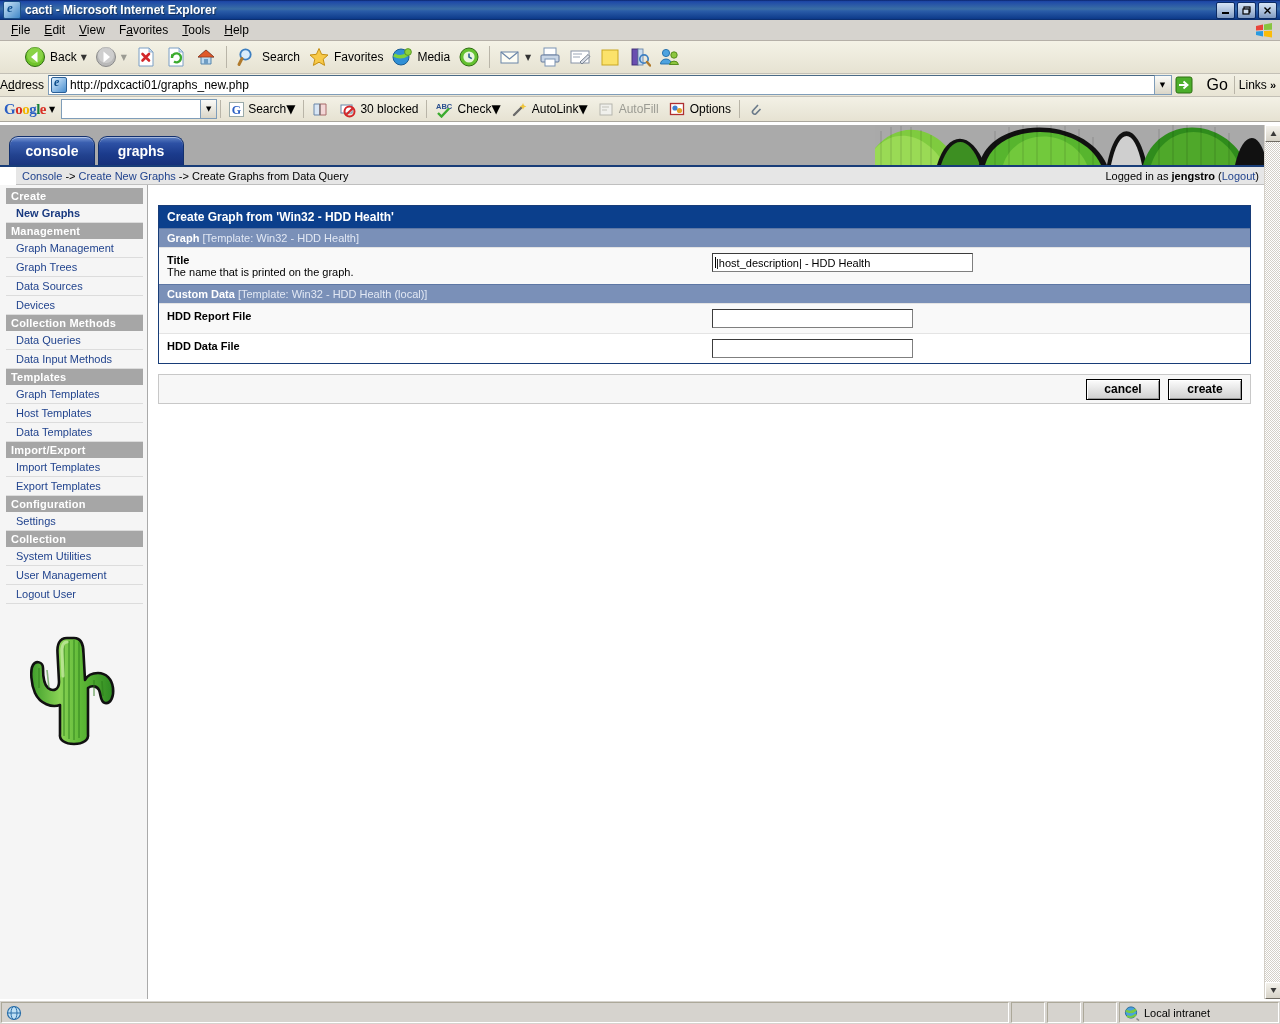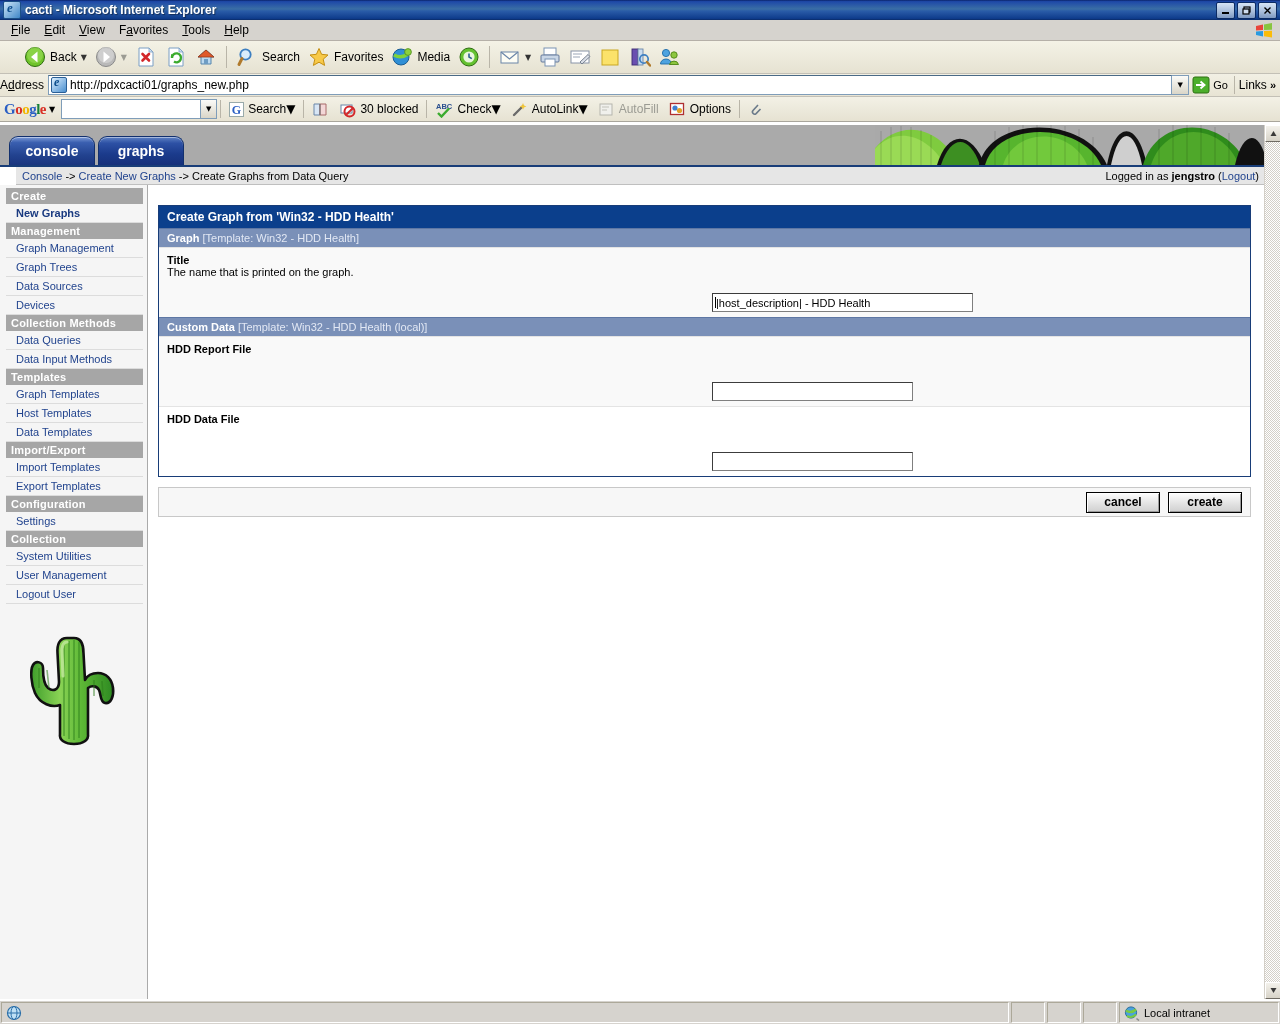--- a/index.html
+++ b/index.html
@@ -103,21 +103,21 @@
     font-family:"Liberation Serif",serif; font-size:12px; font-style:italic;
     font-weight:bold; color:#0d4e8c;
   }
   #addr-field .url { font-size: 12px; color: #000; white-space: nowrap; }
   #addr-drop {
     width: 16px; height: 18px; border: 1px solid #7f9db9; border-left: none;
     background: linear-gradient(to bottom,#fbfbf8,#dad6c8);
     display: flex; align-items: center; justify-content: center; font-size: 7px;
   }
   #go-btn { display:flex; align-items:center; padding: 0 6px 0 3px; }
-  #go-btn .lbl { font-size: 11px; margin-left: 3px; }
+  #go-btn .lbl { font-size: 16px; margin-left: 14px; }
   #links-btn { display:flex; align-items:center; padding: 0 4px; border-left:1px solid #b9b5a8; height:18px;}
   #links-btn .lbl { font-size: 12px; }
   #links-btn .chev { font-size: 11px; font-weight: bold; margin-left:3px; }
 
   
   #gbar {
     height: 24px; background: #ece9d8;
     display: flex; align-items: center;
     border-bottom: 1px solid #a9a69c;
     padding-left: 4px;
@@ -216,21 +216,21 @@
   }
   .section-head {
     background: #7a90b8; color: #ffffff; font-weight: bold;
     font-size: 11px; padding: 3px 0 3px 8px;
     border-top: 1px solid #5e77a4;
   }
   .section-head .tmpl { font-weight: normal; color: #e2e8f4; }
   .frow { display: flex; background: #f9f9f9; border-top:1px solid #e4e4e4; }
   .frow.alt { background: #ffffff; }
   .fcell-l { width: 545px; padding: 6px 0 6px 8px; }
-  .fcell-r { flex: 1; padding: 5px 0 5px 0; margin-top: 40px; }
+  .fcell-r { flex: 1; padding: 5px 0 5px 0; }
   .flabel { font-weight: bold; font-size: 11px; color:#000; }
   .fdesc { font-size: 11px; color:#000; }
   .ti {
     height: 17px; background: #fff;
     border: 1px solid #7f7f7f; border-top-color:#3c3c3c; border-left-color:#3c3c3c;
     display: flex; align-items: center; padding-left: 2px;
     font-size: 11px; color:#000;
   }
   .ti.w-title { width: 257px; }
   .ti.w-custom { width: 197px; }

